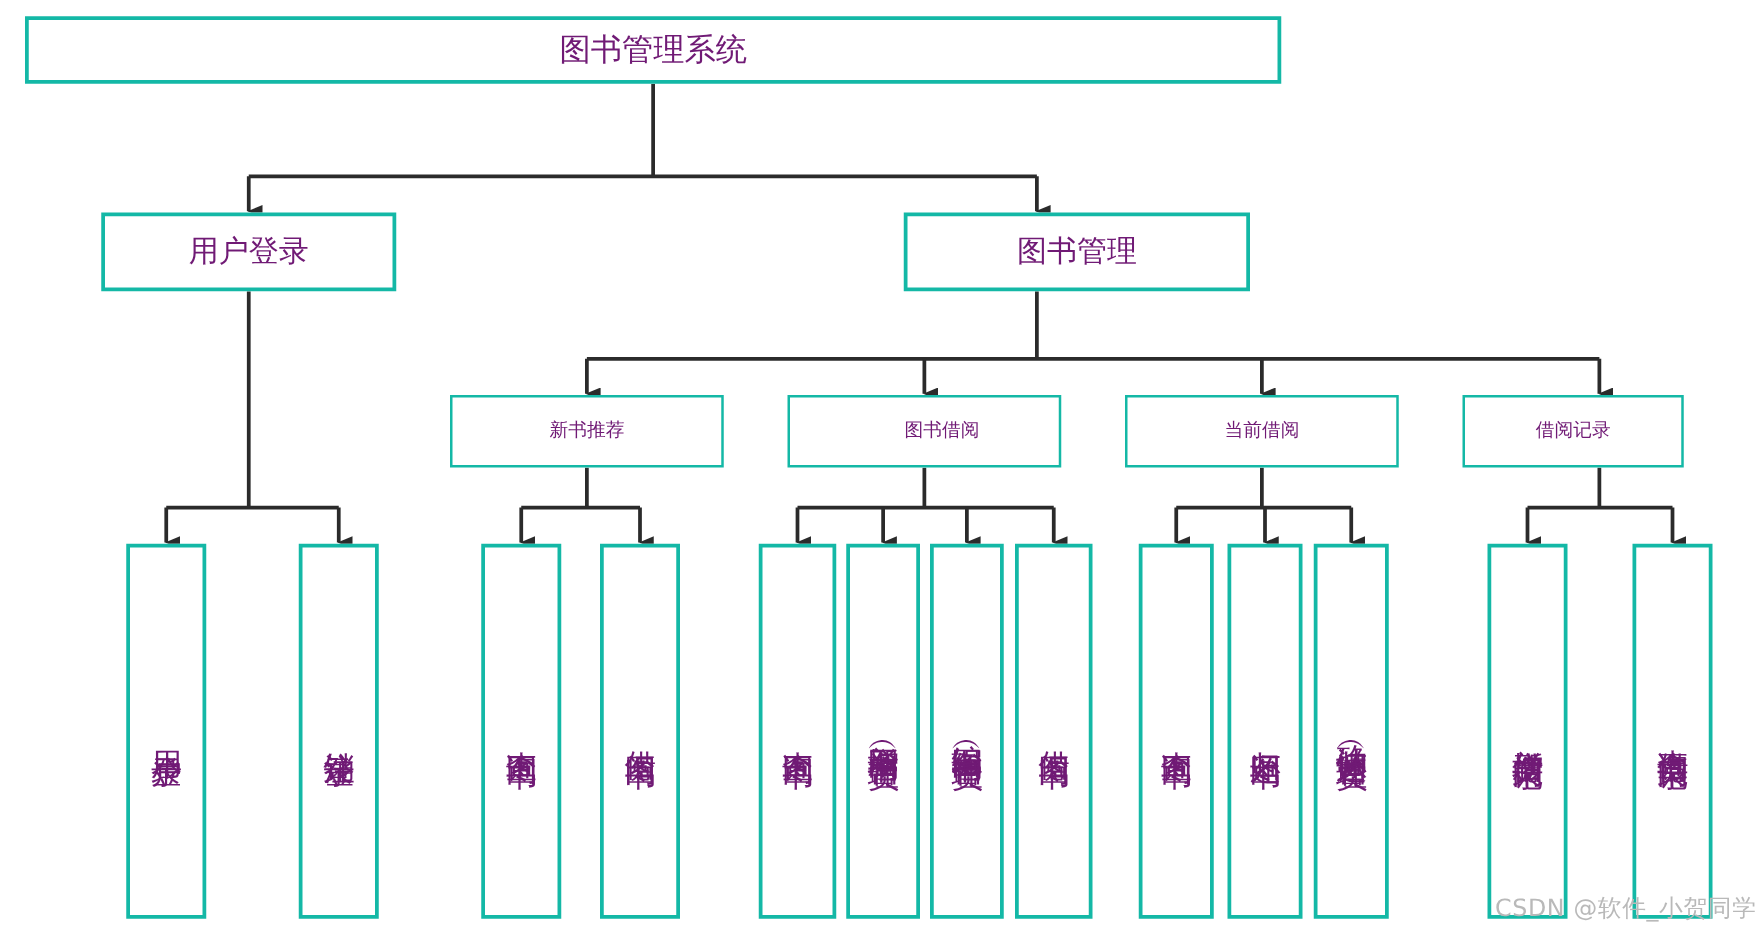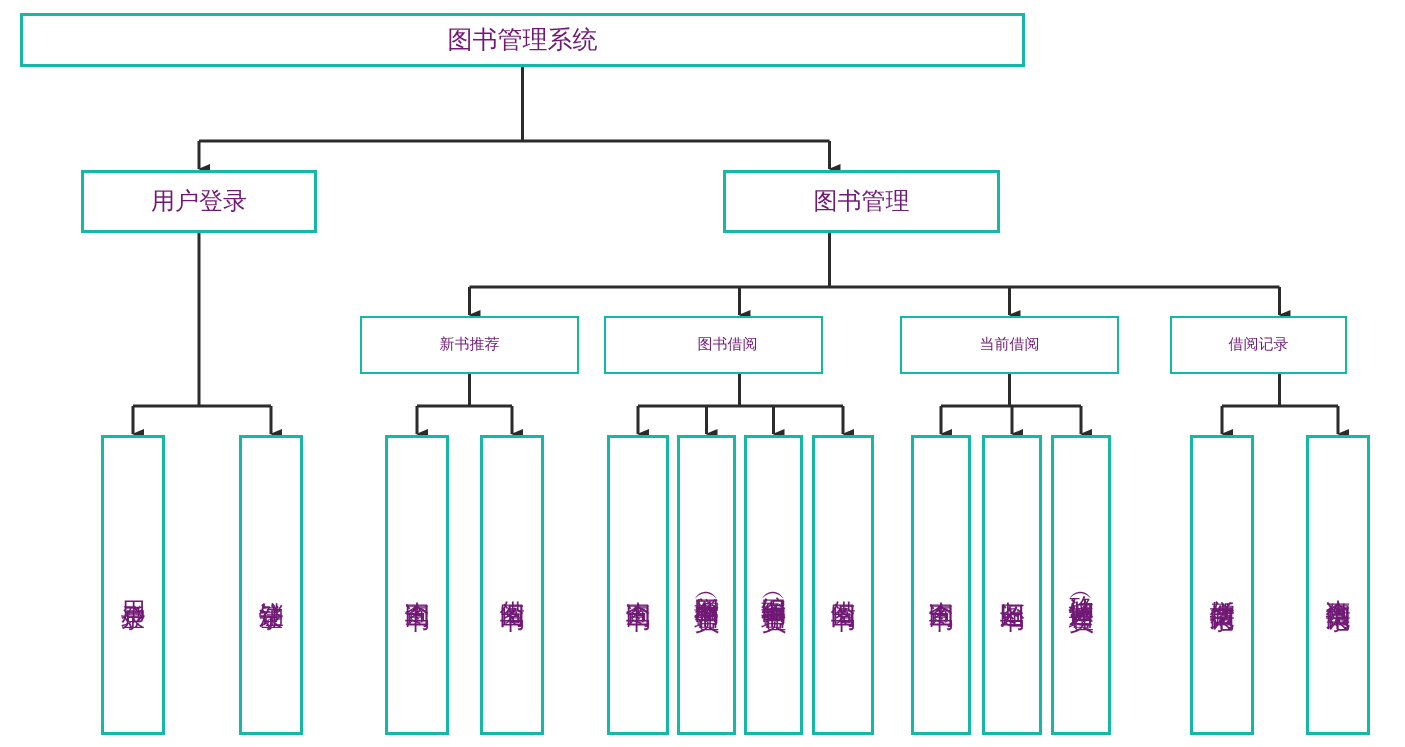--- a/index.html
+++ b/index.html
@@ -129,21 +129,21 @@
       </div>
       <div class="node level-1" style="left: 711px; top: 170px; width: 277px; height: 63px; margin-left: 12px;">
         <span class="label">图书管理</span>
       </div>
     </div>
 
   <div id="level2-container">
       <div class="node level-2" style="left: 360px; top: 316px; width: 219px; height: 58px;">
         <span class="label">新书推荐</span>
       </div>
-      <div class="node level-2" style="left: 604px; top: 316px; width: 219px; height: 58px; padding-left: 28px;">
+      <div class="node level-2" style="left: 630px; top: 316px; width: 219px; height: 58px; padding-left: 28px;">
         <span class="label">图书借阅</span>
       </div>
       <div class="node level-2" style="left: 900px; top: 316px; width: 219px; height: 58px; text-align: right;">
         <span class="label">当前借阅</span>
       </div>
       <div class="node level-2" style="left: 1170px; top: 316px; width: 177px; height: 58px;">
         <span class="label">借阅记录</span>
       </div>
     </div>
 
@@ -182,14 +182,15 @@
         <span class="label">确认归还（管理员）</span>
       </div>
       <div class="node level-3 leaf" style="left: 1190px; top: 435px; width: 64px; height: 300px;">
         <span class="label">新增借阅记录</span>
       </div>
       <div class="node level-3 leaf" style="left: 1306px; top: 435px; width: 64px; height: 300px;">
         <span class="label">查询借阅记录</span>
       </div>
     </div>
 
+  <div class="watermark" id="watermark" style="left: 1196px; top: 714px;">CSDN @软件_小贺同学</div>
 
 </div>
 
 </body></html>

